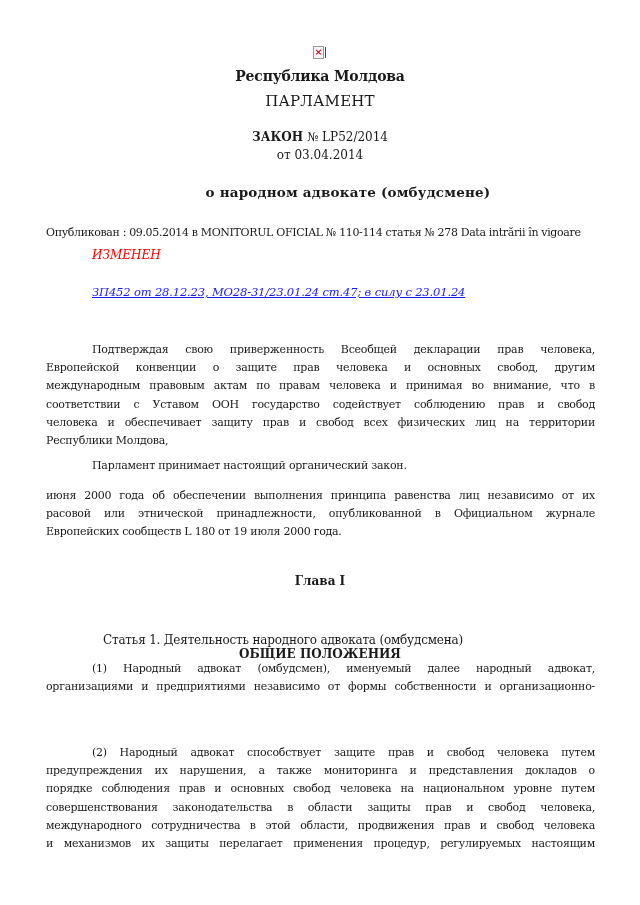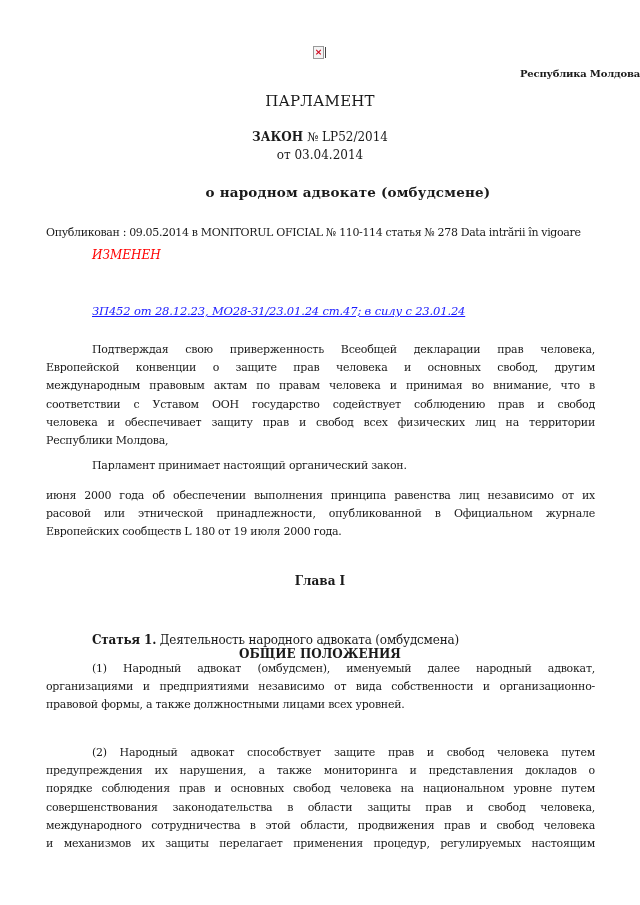--- a/index.html
+++ b/index.html
@@ -44,24 +44,23 @@
       content: "";
       position: absolute;
       right: -3px;
       top: 0;
       width: 1px;
       height: 11px;
       background: #444;
     }
     .republic {
       top: 68px;
-      font-size: 10px;
+      font-size: 14px;
       font-weight: bold;
       letter-spacing: -0.2px;
-      text-align: right;
     }
     .parliament {
       top: 92px;
       font-size: 15px;
       letter-spacing: 0.2px;
     }
     .law-number {
       top: 130px;
       font-size: 12px;
     }
@@ -93,21 +92,20 @@
     }
     .amend-link {
       top: 285px;
       left: 92px;
       font-size: 11.5px;
       font-style: italic;
       color: #1a1aff;
       text-decoration: underline;
       letter-spacing: -0.15px;
       white-space: nowrap;
-      margin-top: 19px;
     }
     .para {
       position: absolute;
       left: 46px;
       width: 549px;
       font-size: 11px;
       line-height: 18.2px;
       text-align: justify;
       text-indent: 46px;
       letter-spacing: -0.25px;
@@ -133,21 +131,21 @@
       font-weight: bold;
       margin-top: 44px;
     }
     .article-heading {
       top: 633px;
       left: 92px;
       font-size: 12px;
       white-space: nowrap;
       letter-spacing: -0.2px;
     }
-    .article-heading b { font-weight: bold; }
+    .article-heading b { font-weight: normal; margin-left: 11px; }
   </style>
 </head>
 <body>
 
 <div class="doc">
 
   <div class="broken-img">×</div>
 
   <div class="abs center republic">Республика Молдова</div>
   <div class="abs center parliament">ПАРЛАМЕНТ</div>
@@ -181,22 +179,21 @@
     <span class="line last">Европейских сообществ L 180 от 19 июля 2000 года.</span>
   </div>
 
   <div class="abs center chapter">Глава I</div>
   <div class="abs center chapter-title">ОБЩИЕ ПОЛОЖЕНИЯ</div>
 
   <div class="abs article-heading"><b>Статья 1.</b><span> Деятельность народного адвоката (омбудсмена)</span></div>
 
   <div class="para" style="top:660px">
     <span class="line first">(1) Народный адвокат (омбудсмен), именуемый далее народный адвокат,</span>
-    <span class="line">организациями и предприятиями независимо от вида собственности и организационно-</span>
-    <span class="line last">правовой формы, а также должностными лицами всех уровней.</span>
+    <span class="line">организациями и предприятиями независимо от формы собственности и организационно-</span>
   </div>
 
   <div class="para" style="top:744px">
     <span class="line first">(2) Народный адвокат способствует защите прав и свобод человека путем</span>
     <span class="line">предупреждения их нарушения, а также мониторинга и представления докладов о</span>
     <span class="line">порядке соблюдения прав и основных свобод человека на национальном уровне путем</span>
     <span class="line">совершенствования законодательства в области защиты прав и свобод человека,</span>
     <span class="line">международного сотрудничества в этой области, продвижения прав и свобод человека</span>
     <span class="line">и механизмов их защиты перелагает применения процедур, регулируемых настоящим</span>
   </div>

